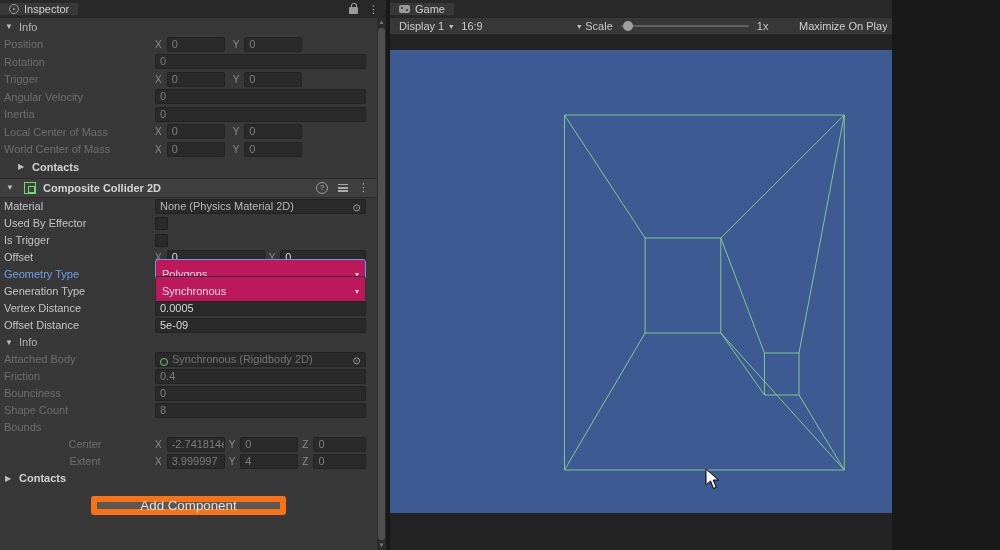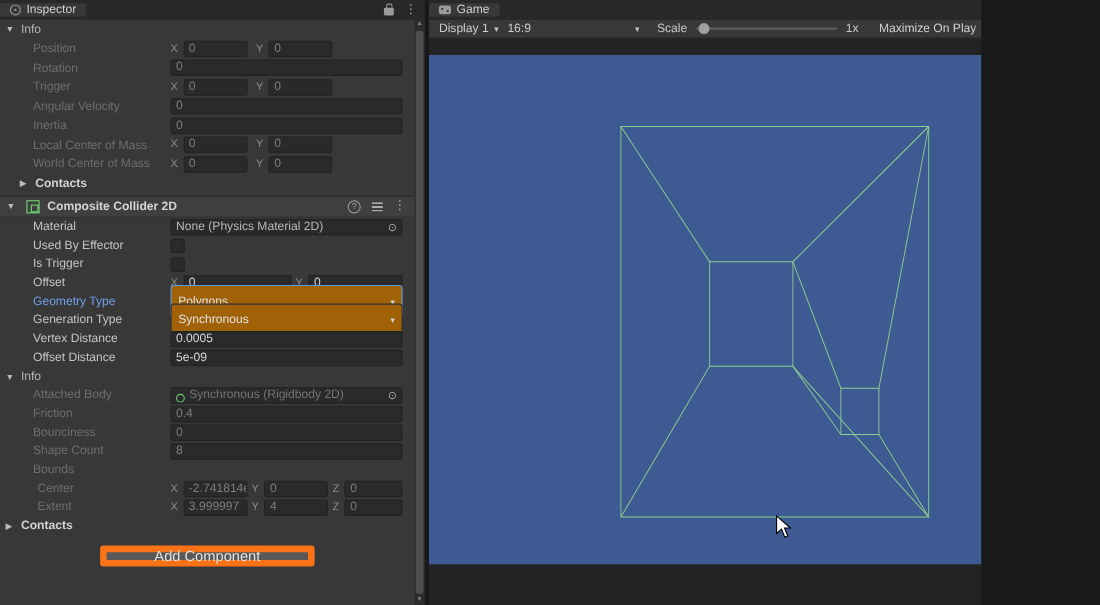--- a/index.html
+++ b/index.html
@@ -27,63 +27,63 @@
   .colicon::before{content:"";position:absolute;inset:0;border:1px solid #71d971}
   .colicon::after{content:"";position:absolute;right:1px;bottom:1px;width:5px;height:5px;border:1px solid #71d971}
   .helpicon{width:12px;height:12px;border-radius:50%;border:1px solid #9a9a9a;color:#a8a8a8;font-size:8px;display:flex;align-items:center;justify-content:center}
   .preseticon{width:10px;height:8px;background:linear-gradient(to bottom,#ababab 0 1.5px,transparent 1.5px 3.2px,#ababab 3.2px 4.7px,transparent 4.7px 6.5px,#ababab 6.5px 8px)}
   .rbicon{width:8px;height:8px;border-radius:50%;border:1.5px solid #6fce6f;margin-right:4px;flex:none}
   .tri{font-size:8px;color:#bdbdbd;margin-right:5px;width:9px;display:inline-block}
   .objpick{margin-left:auto;color:#a9a9a9;font-size:10px;line-height:10px}
 
   
   .ibody{position:absolute;top:18px;left:0;right:9px;bottom:0}
-  .row{height:17.5px;position:relative;display:flex;align-items:center;padding-left:30px}
+  .row{height:17.5px;position:relative;display:flex;align-items:center;padding-left:4px}
   .sec2 .row{height:17px}
   .row .label{color:#c4c4c4;white-space:nowrap}
   .row.dis .label{color:#6e6e6e}
   .label.hl{color:#6f9fe8}
-  .rlabel{position:absolute;left:34px;width:134px;text-align:left;color:#6e6e6e;top:2px}
+  .rlabel{position:absolute;left:18px;width:134px;text-align:center;color:#6e6e6e;top:2px}
   .fold{padding-left:5px}
   .fold .flabel{color:#b4b4b4}
   .fold.strong .flabel{color:#d2d2d2;font-weight:bold}
   .fold.sub{padding-left:18px}
   .fields{position:absolute;left:155px;right:11px;display:flex;align-items:center;height:16px}
   .axis{color:#8b8b8b;margin-right:5px;font-size:10px}
   .fld{background:#2a2a2a;border:1px solid #232323;border-radius:2px;height:15px;line-height:13px;padding:0 4px;color:#d8d8d8;white-space:nowrap;overflow:hidden}
   .dis .fld,.dis .plain{color:#7d7d7d}
   .w58{width:58px}.w64{width:64px}.w98{width:98px}
   .full{flex:1}
   .gap{width:8px;flex:none}.gap4{width:4px;flex:none}
   .plain{color:#8a8a8a}
   .objfld{display:flex;align-items:flex-end;color:#b8b8b8}
   .dis .objfld{color:#747474}
   .chk{width:13px;height:13px;background:#2a2a2a;border:1px solid #212121;border-radius:2px}
-  .drop{flex:1;height:30px;background:#a16207;border:1px solid #303030;border-radius:3px;display:flex;align-items:center;padding:0 6px;color:#e0e0e0}
+  .drop{flex:1;height:30px;background:#be185d;border:1px solid #303030;border-radius:3px;display:flex;align-items:center;padding:0 6px;color:#e0e0e0}
   .drop .darrow{margin-left:auto;font-size:8px;color:#cfcfcf}
   .drop.hl{border-color:#5c9ce6}
 
   .comp-head{height:20px;margin-top:2px;background:#3f3f3f;border-top:1px solid #2a2a2a;border-bottom:1px solid #2e2e2e;display:flex;align-items:center;padding:0 6px}
   .comp-head .title{font-weight:bold;color:#d4d4d4;margin-left:7px}
   .comp-head .right{margin-left:auto;display:flex;align-items:center;gap:10px;padding-right:2px}
 
   .addrow{display:flex;justify-content:center;margin-top:9px}
   .addbtn{width:195px;height:19px;background:#585858;border:6px solid #f97316;border-radius:3px;color:#e0e0e0;display:flex;align-items:center;justify-content:center}
 
   .vscroll{position:absolute;top:18px;bottom:0;right:0;width:9px;background:#2c2c2c;display:flex;flex-direction:column;align-items:center}
   .varrow{color:#808080;font-size:6px;line-height:9px}
   .vthumb{flex:1;width:7px;background:#4f4f4f;border-radius:3px;margin:1px 0}
 
   
   .gtoolbar{height:17px;background:#383838;border-bottom:1px solid #282828;display:flex;align-items:center;padding:0 5px;overflow:hidden}
   .tdrop{display:flex;align-items:center;gap:5px;color:#cccccc;padding:0 4px;flex:none}
   .darrow{font-size:8px;color:#c3c3c3}
   .aspect{width:128px}
   .aspect .darrow{margin-left:auto}
-  .scalelabel{margin-left:12px;color:#c6c6c6;flex:none}
+  .scalelabel{color:#c6c6c6;flex:none}
   .slider{width:128px;height:2px;background:#5f5f5f;border-radius:1px;position:relative;margin:0 8px;flex:none}
   .knob{position:absolute;left:2px;top:-4px;width:10px;height:10px;border-radius:50%;background:#a0a0a0}
   .scaleval{color:#c6c6c6;flex:none}
   .maximize{margin-left:auto;width:88px;flex:none;overflow:hidden;white-space:nowrap;color:#cfcfcf;text-align:left}
 
   .gview{position:absolute;top:35px;left:0;right:0;bottom:0;background:#232323}
   .camera{position:absolute;top:15px;left:0;right:0;height:463px;background:#3e5a92}
   .camera svg{position:absolute;inset:0;width:100%;height:100%}
   .camera svg polygon,.camera svg line{fill:none;stroke:#8ed68e;stroke-width:1;opacity:.95}
   .cursor{position:absolute;left:315px;top:433px;width:16px;height:22px}

